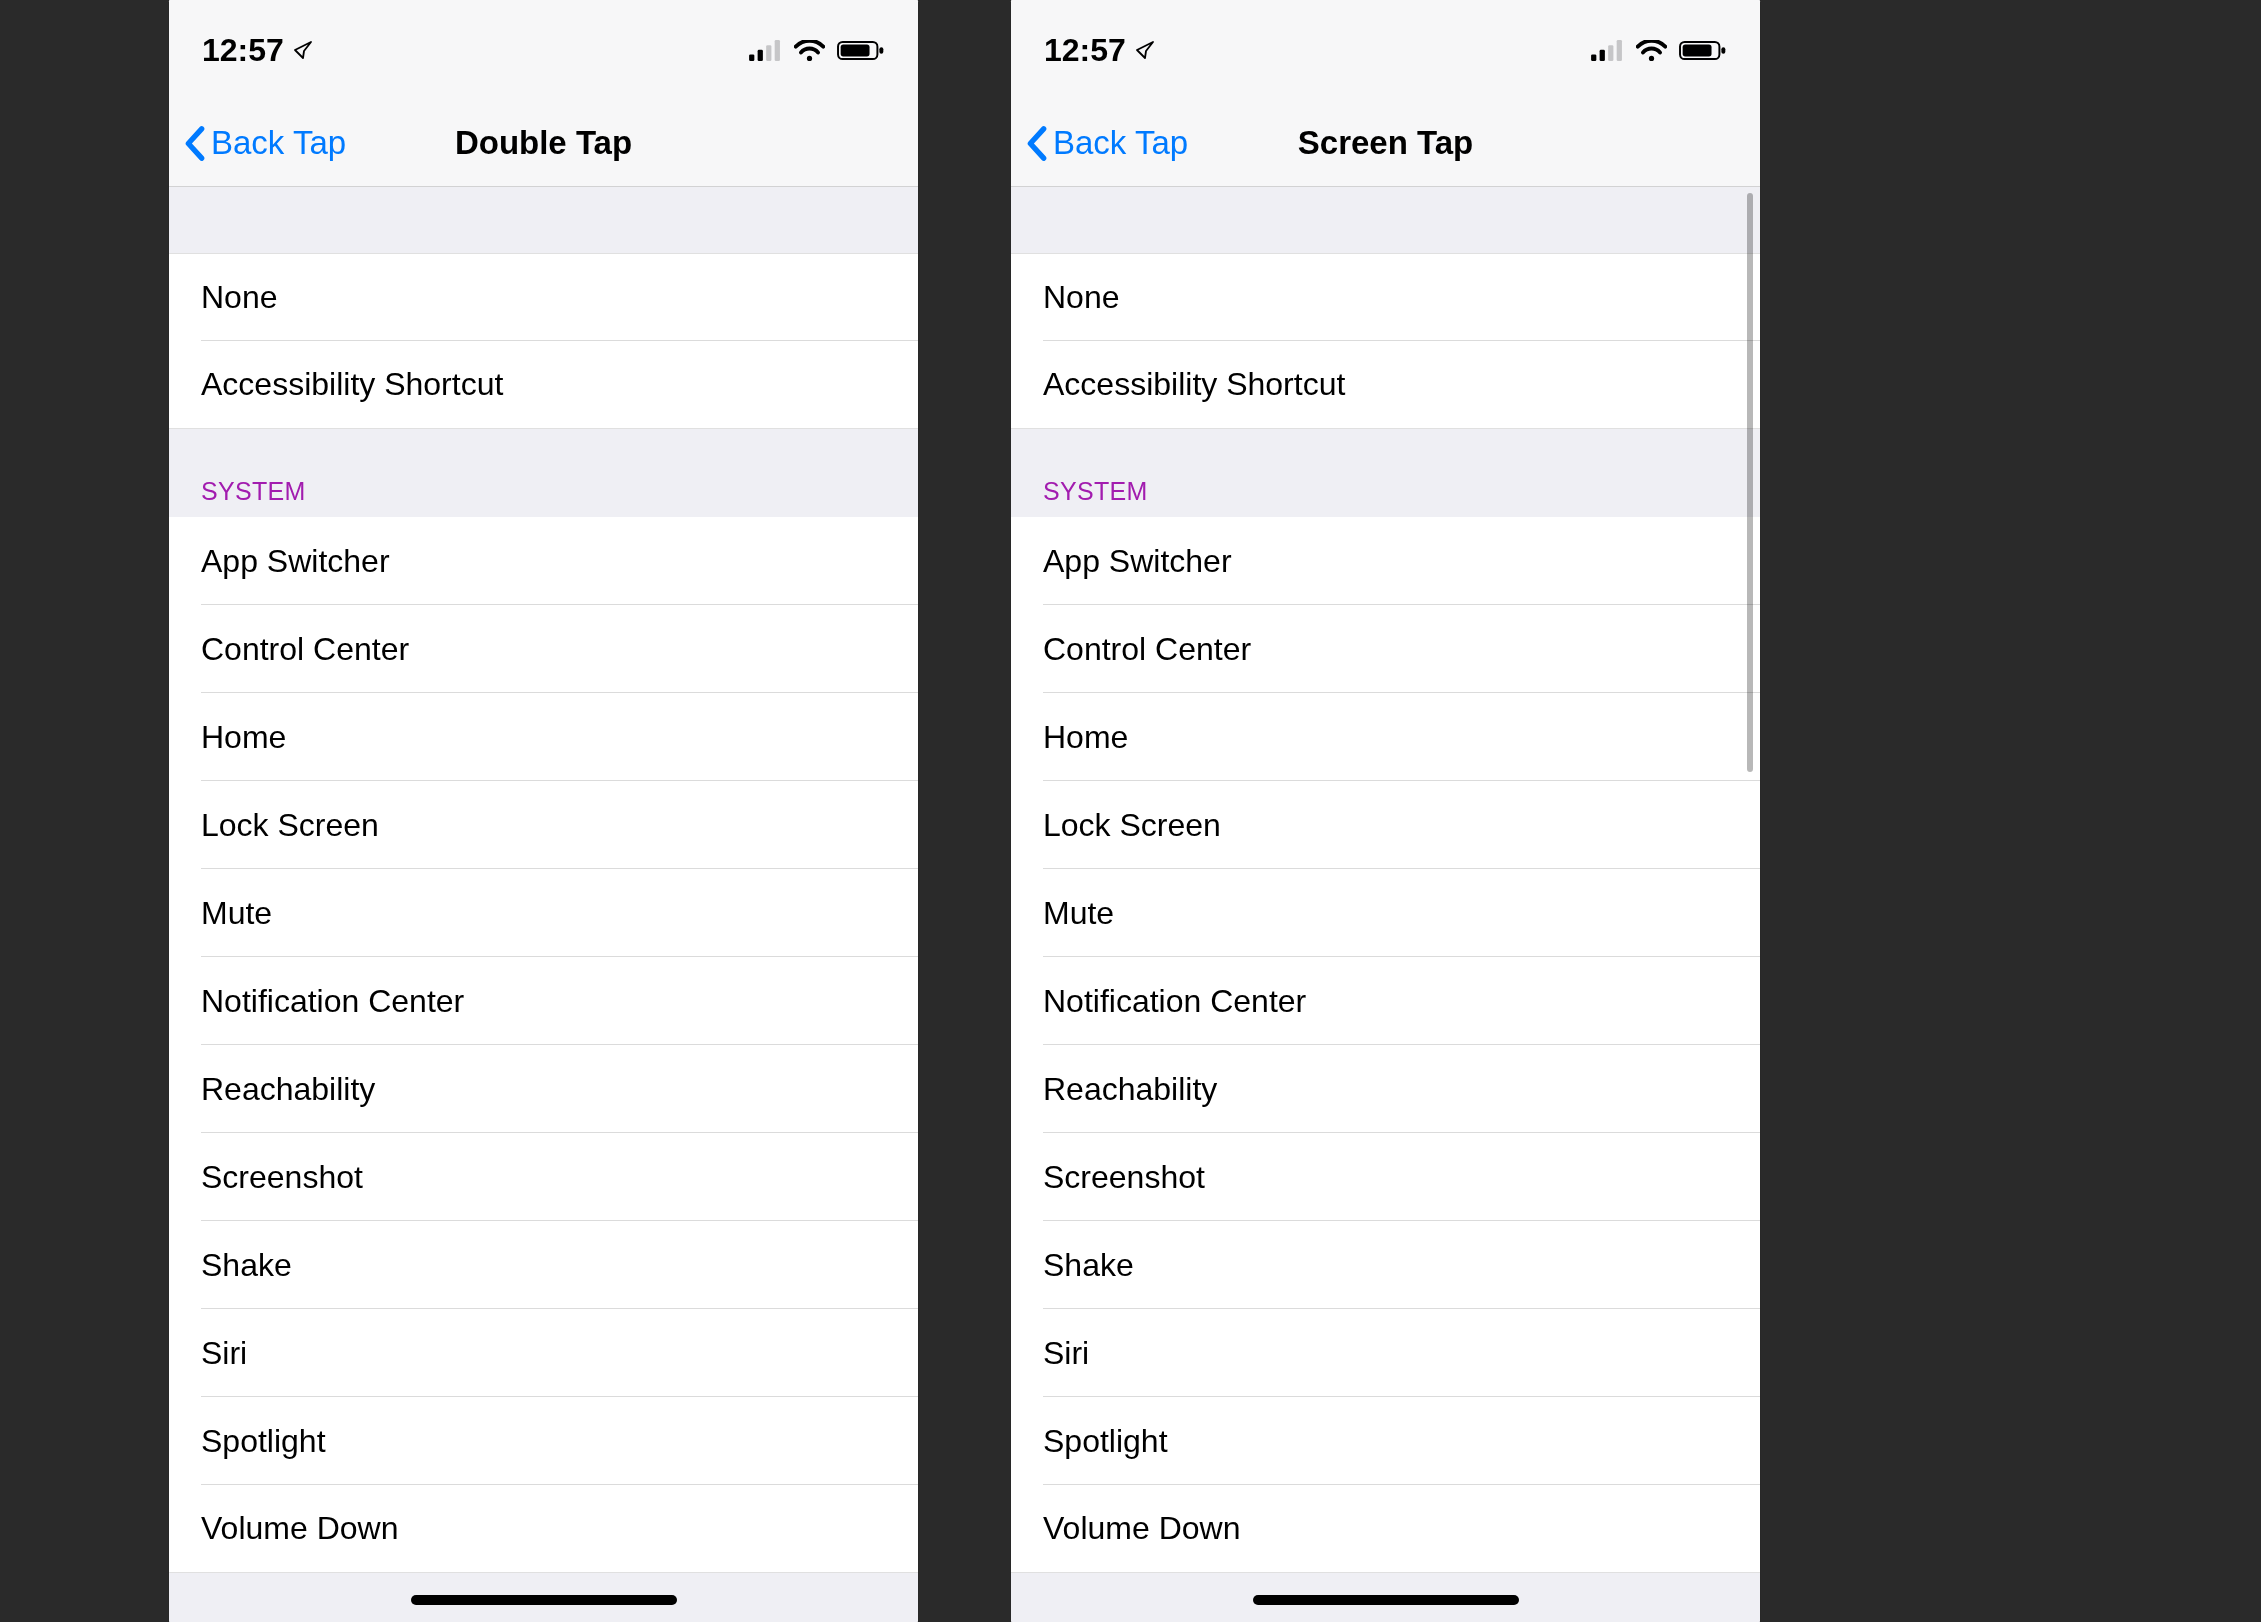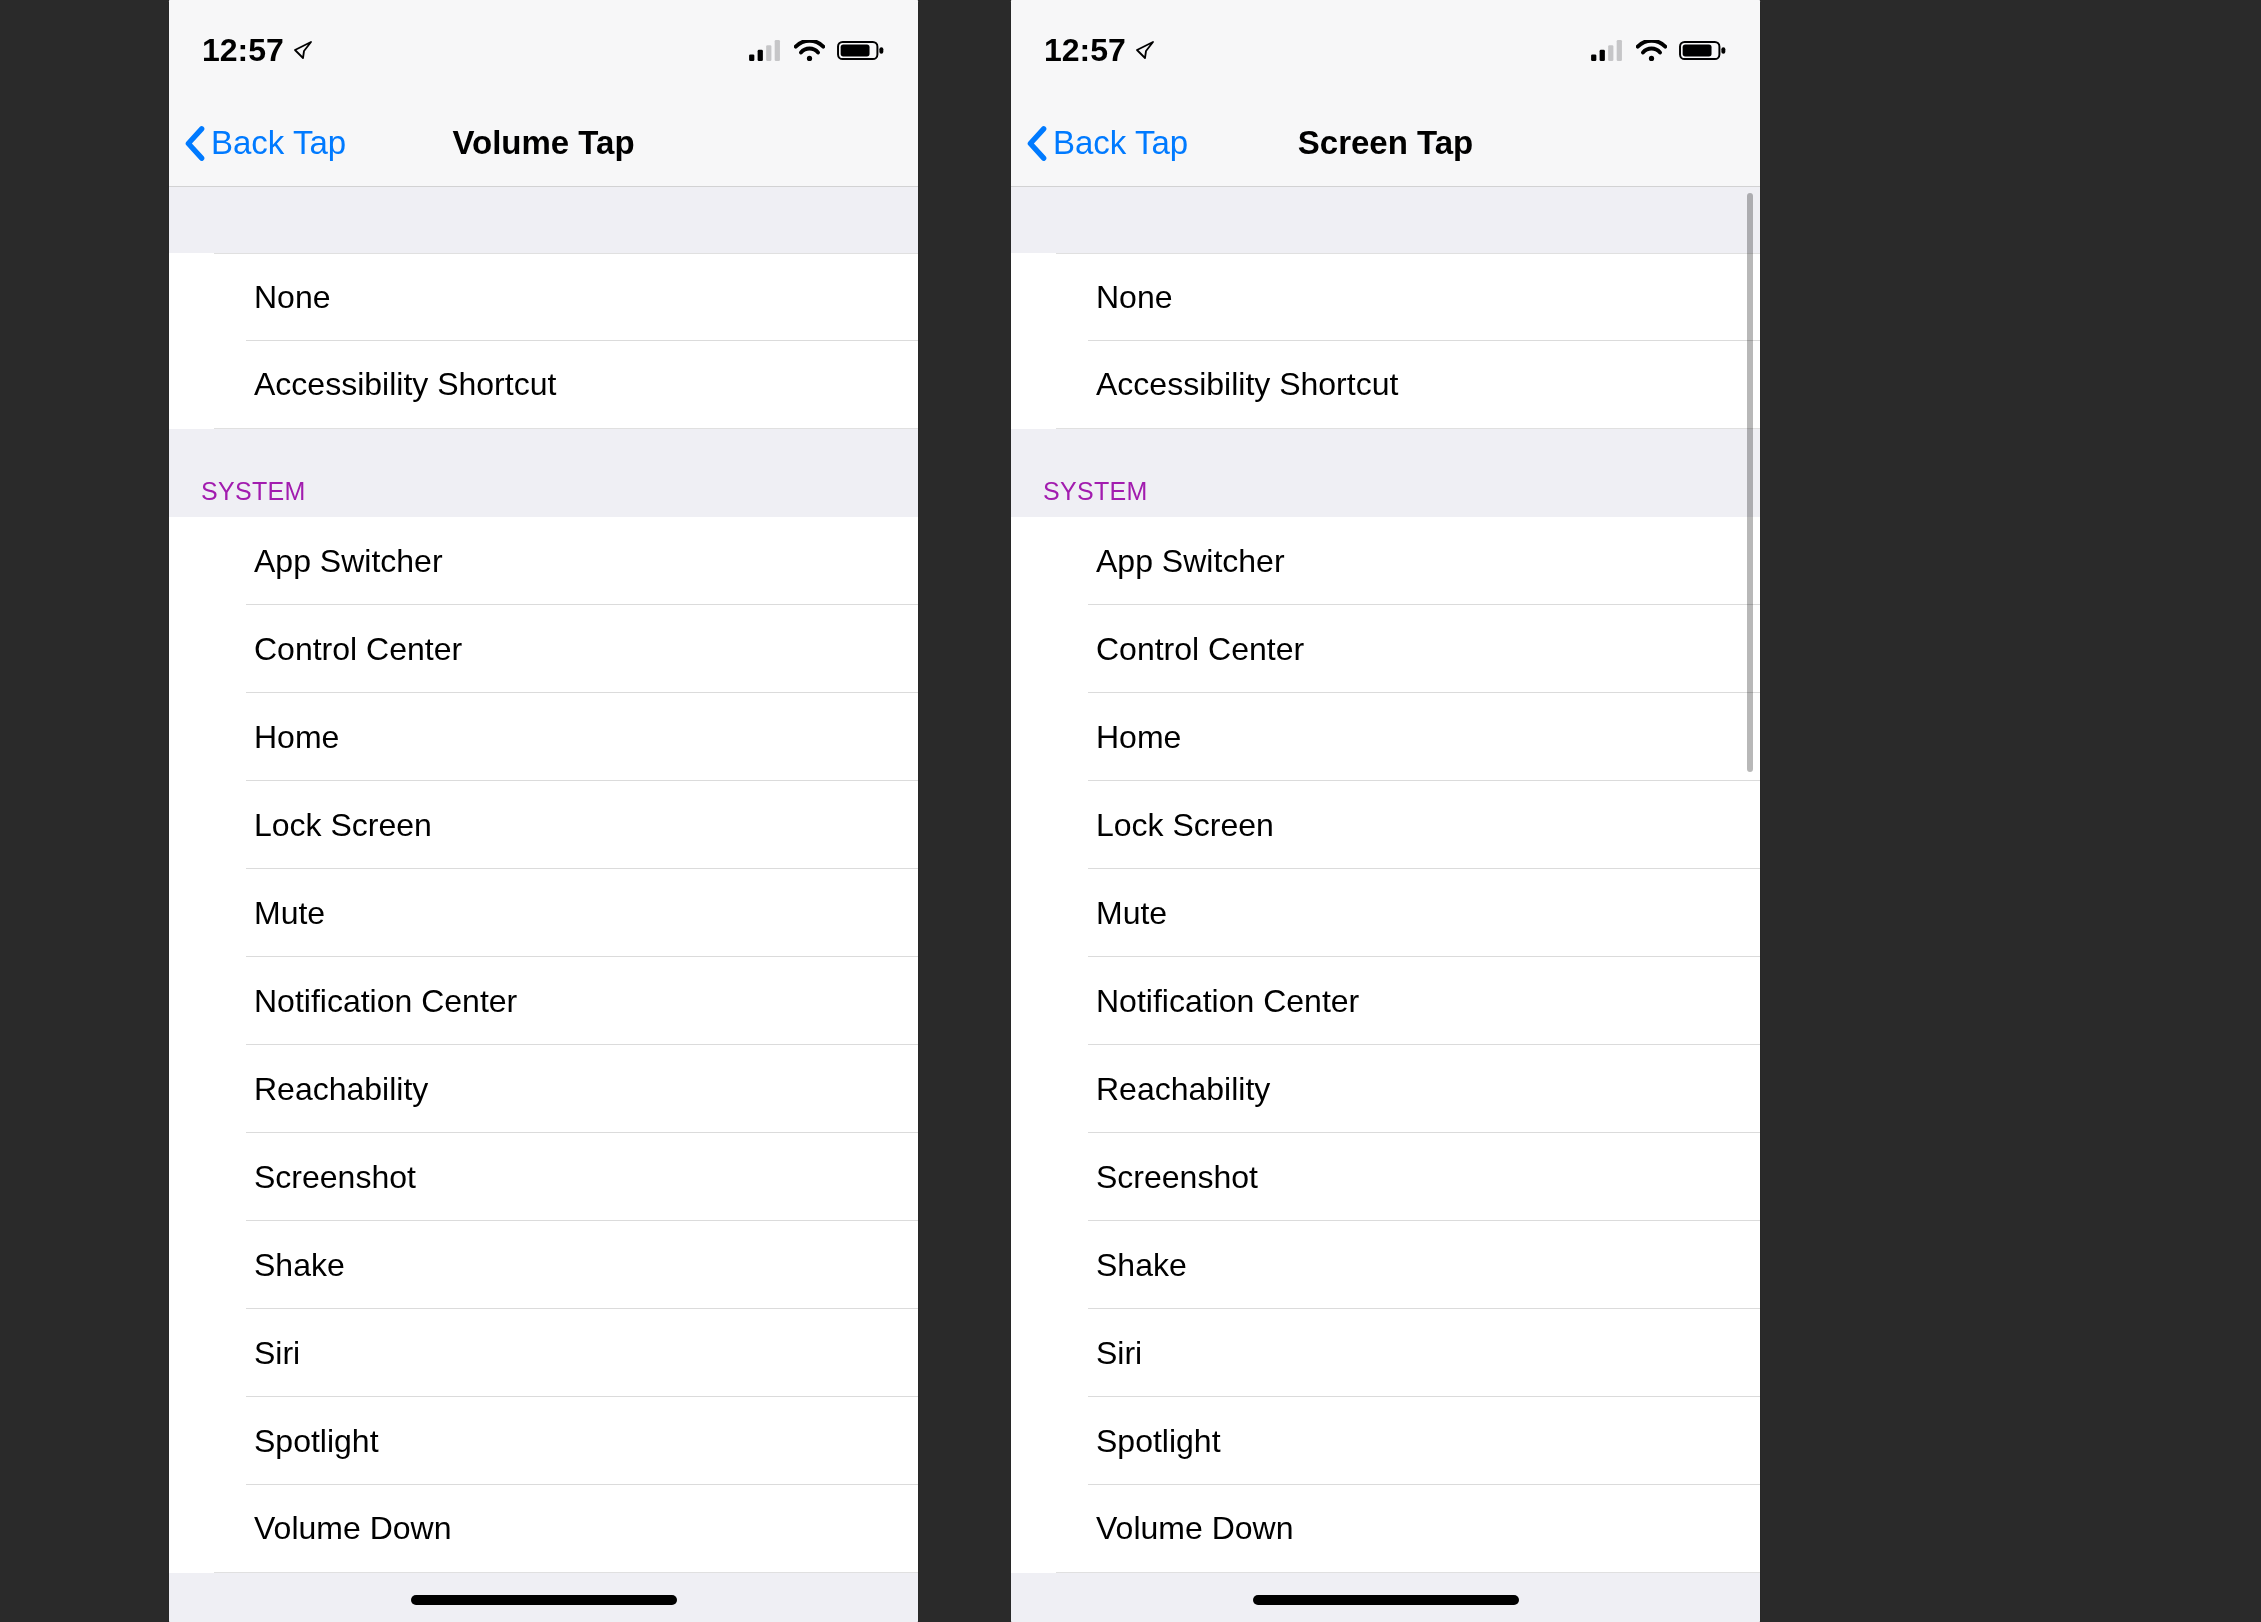--- a/index.html
+++ b/index.html
@@ -113,27 +113,26 @@
     letter-spacing: 0.3px;
     padding: 48px 32px 11px 32px;
     box-sizing: border-box;
     text-transform: uppercase;
   }
   .row {
     position: relative;
     height: 88px;
     display: flex;
     align-items: center;
-    padding: 0 40px;
+    padding: 0 32px;
     box-sizing: border-box;
     color: #000;
     font-size: 32px;
     background: #fff;
     cursor: pointer;
-    margin-left: 45px;
   }
   .row:not(:last-child)::after {
     content: "";
     position: absolute;
     left: 32px; right: 0; bottom: 0;
     height: 0.7px;
     background: rgba(0,0,0,0.14);
   }
   .group.first .row:first-child {
     border-top: 0.7px solid rgba(0,0,0,0.12);
@@ -201,21 +200,21 @@
       </div>
     </div>
 
     <div class="navbar">
       <div class="nav-back">
         <svg width="24" height="35" viewBox="0 0 36 52">
           <polyline points="28,4 8,26 28,48" fill="none" stroke="#007aff" stroke-width="8" stroke-linecap="round" stroke-linejoin="round"></polyline>
         </svg>
         <span>Back Tap</span>
       </div>
-      <div class="nav-title">Volume Tap</div>
+      <div class="nav-title">Double Tap</div>
     </div>
 
     <div class="content">
       <div class="spacer-top"></div>
 
       <div class="group first">
         <div class="row">
           <span>None</span>
         </div>
         <div class="row">

